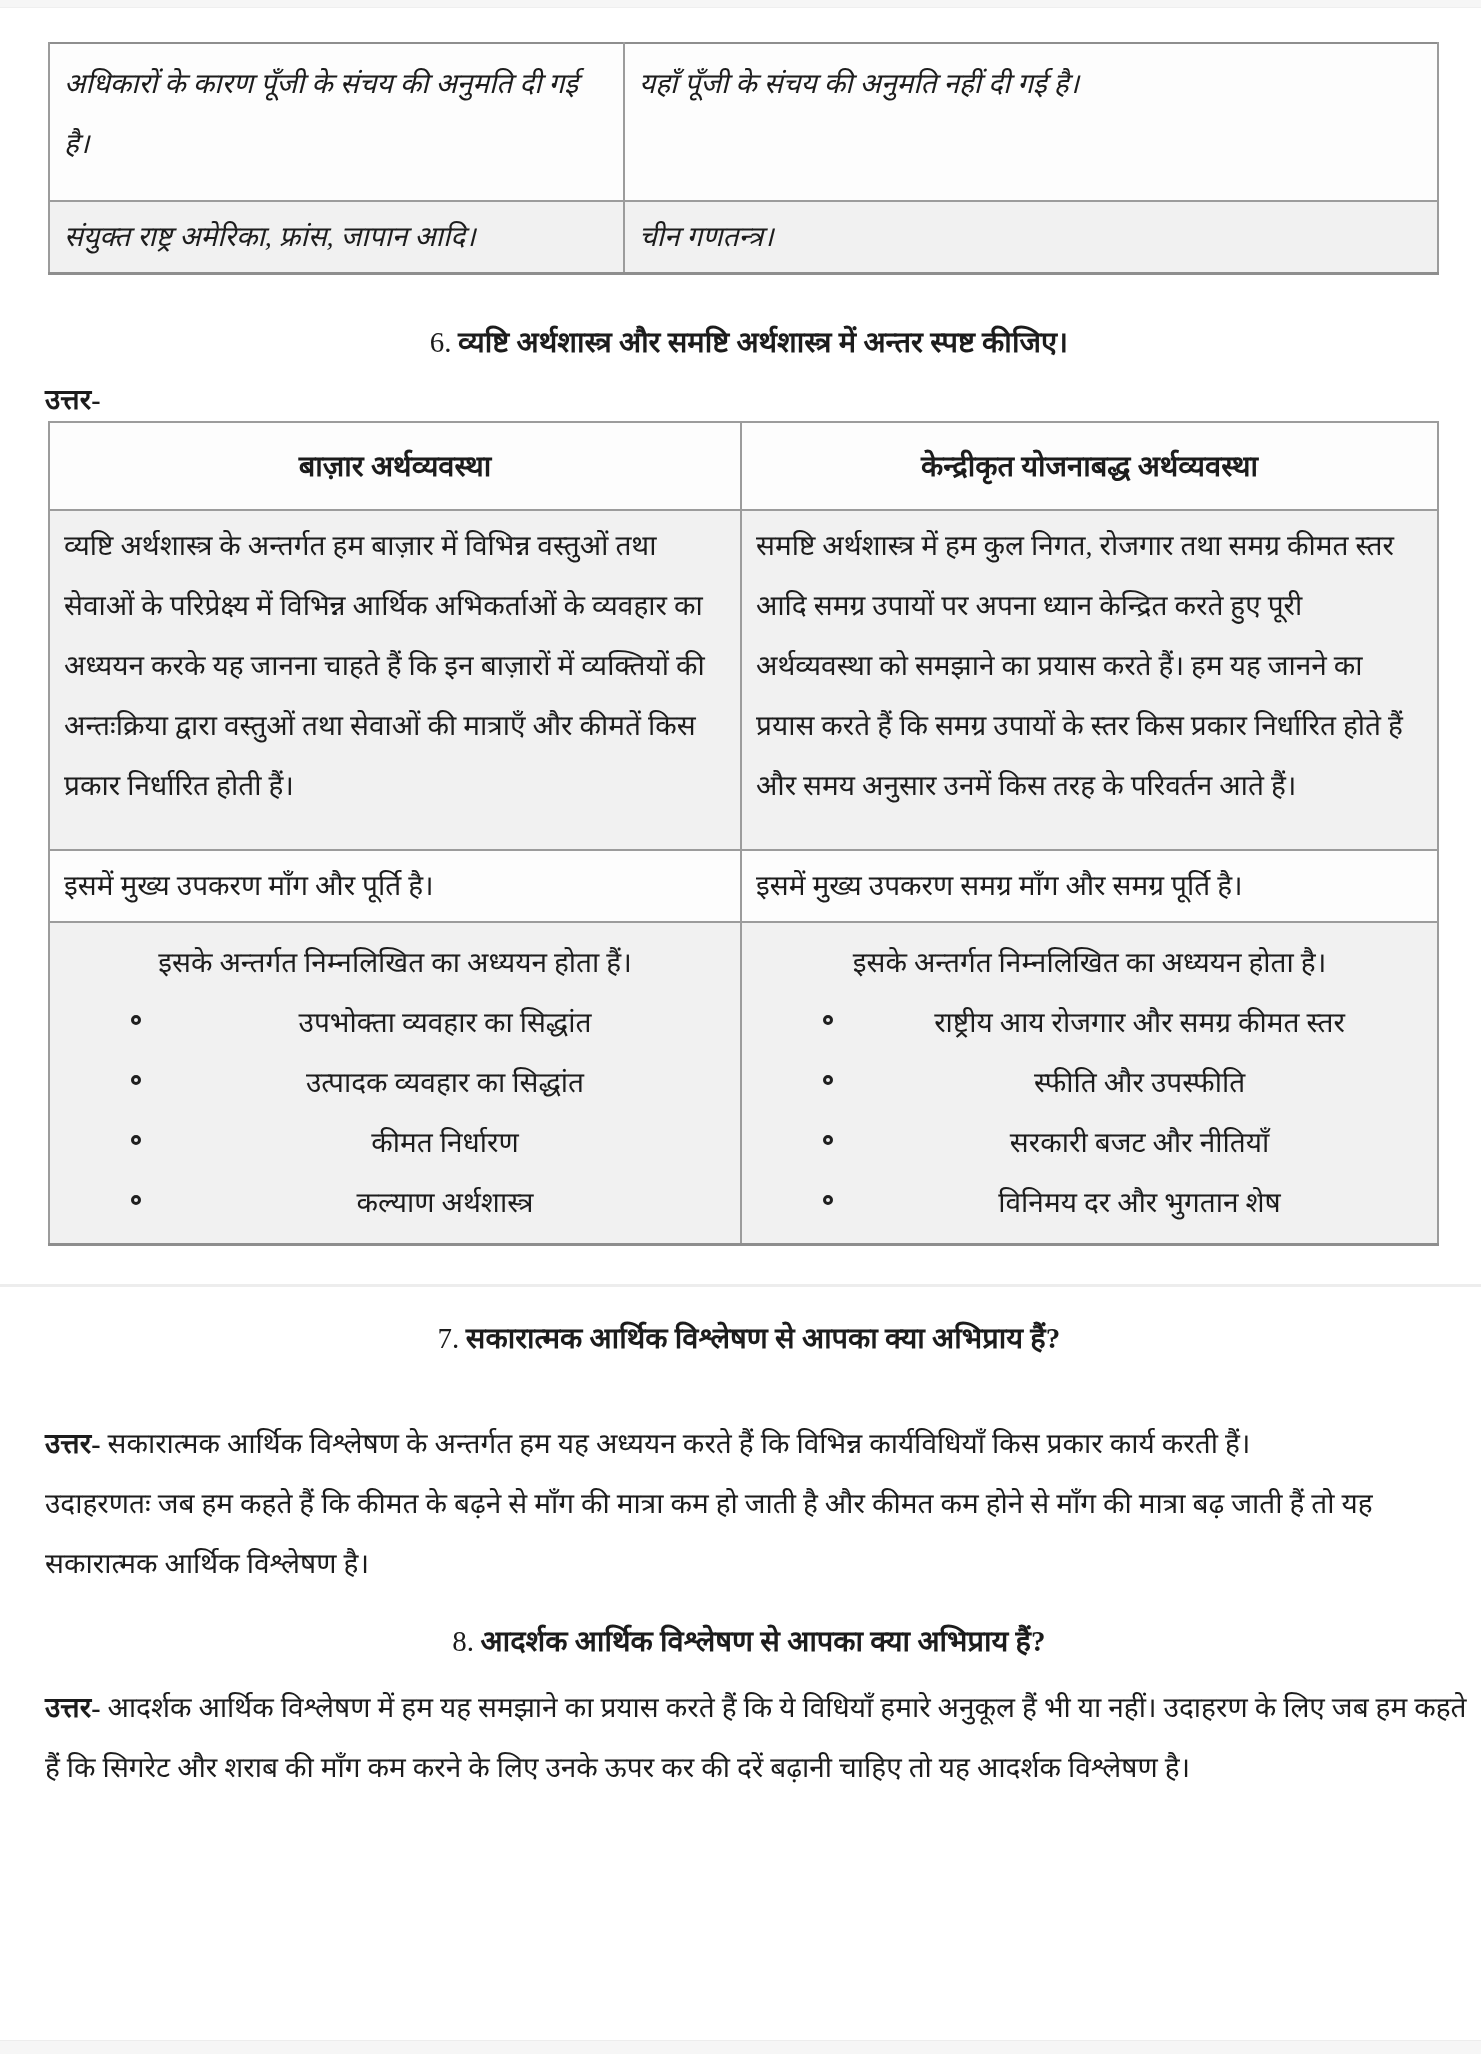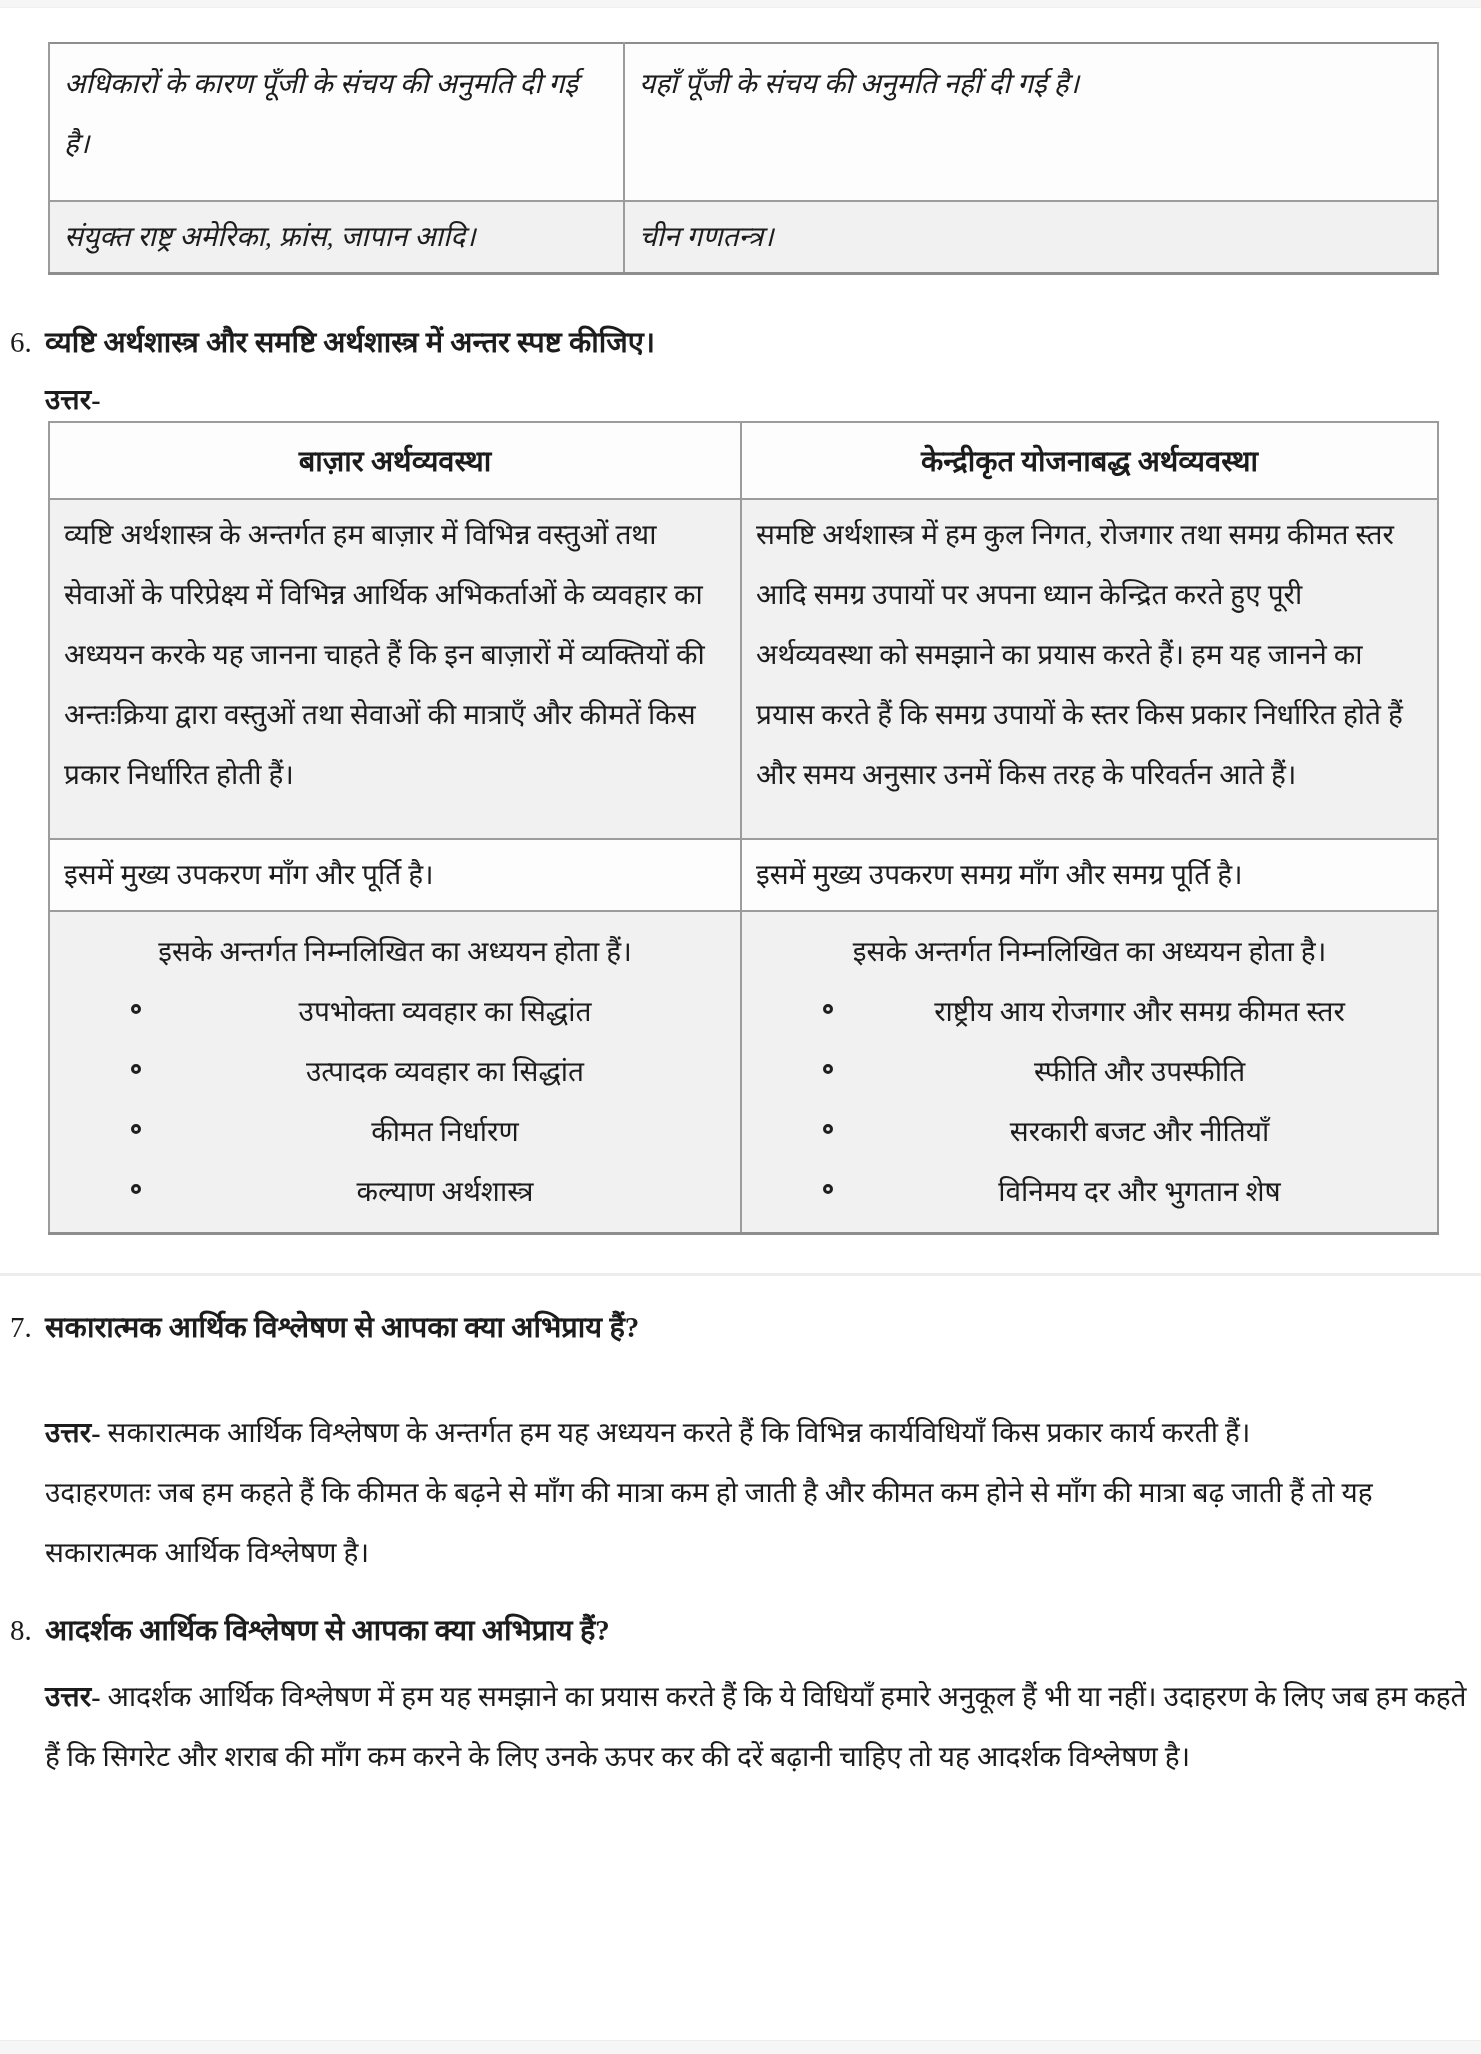--- a/index.html
+++ b/index.html
@@ -38,40 +38,40 @@
 
   .cmp-table { margin-top: 2px; }
   .cmp-table col.c-left  { width: 692px; }
   .cmp-table col.c-right { width: 697px; }
   .cmp-table th {
     text-align: center;
     font-weight: bold;
     font-size: 29px;
     height: 77px;
     line-height: 46px;
-    padding: 14px;
+    padding: 20px;
     vertical-align: middle;
   }
   .cmp-table td.tall { height: 340px; }
   .cmp-table td.mid  { height: 70px; }
   .cmp-table td.list-cell { height: 320px; padding-top: 10px; padding-bottom: 10px; text-align: center; }
 
   ul.dot-list { list-style: none; padding-left: 100px; margin: 0; }
   ul.dot-list li { position: relative; line-height: 60px; }
   ul.dot-list li .ring {
     position: absolute; left: -33px; top: 50%;
     width: 10px; height: 10px;
     margin-top: -8px;
     border: 3px solid #1f1f1f;
     border-radius: 50%;
     display: inline-block;
   }
 
   
-  .q-heading { padding-left: 10px; line-height: 42px; font-size: 29px; }
+  .q-heading { padding-left: 10px; line-height: 42px; font-size: 29px; text-align: center; }
   .q-heading .q-num { display: inline-block; width: 35px; font-weight: normal; }
   .q-heading .q-text { font-weight: bold; }
   #q6-heading { margin-top: 46px; }
   #q6-answer-label { margin-top: 18px; padding-left: 45px; font-weight: bold; line-height: 38px; }
 
   .section-divider { margin-top: 38px; height: 3px; width: 100%; background: #ededed; }
 
   #q7-heading { margin-top: 30px; }
   .answer-block { padding-left: 45px; padding-right: 12px; line-height: 60px; }
   #q7-answer { margin-top: 55px; }

